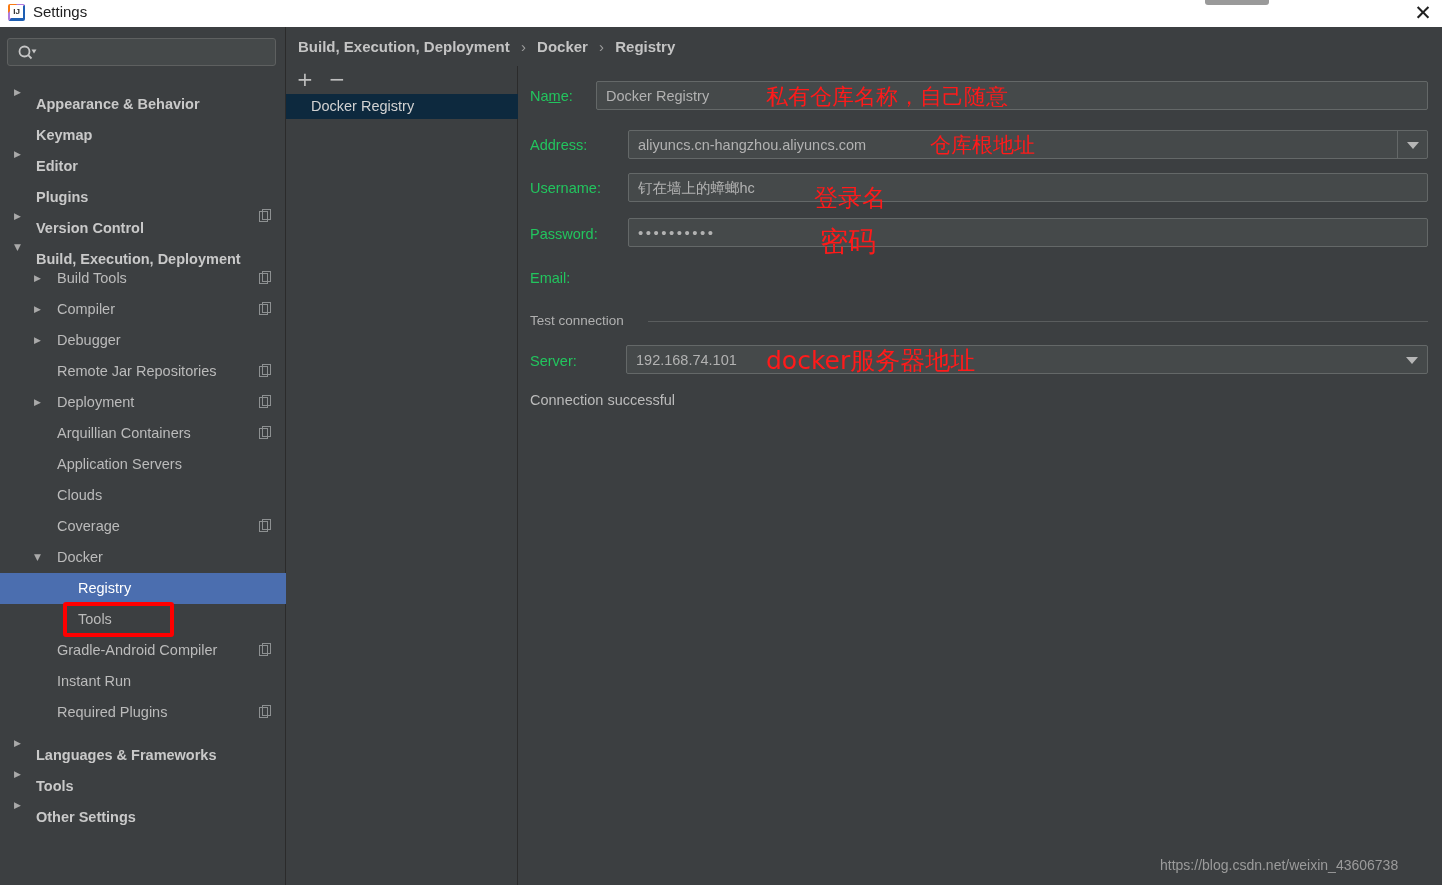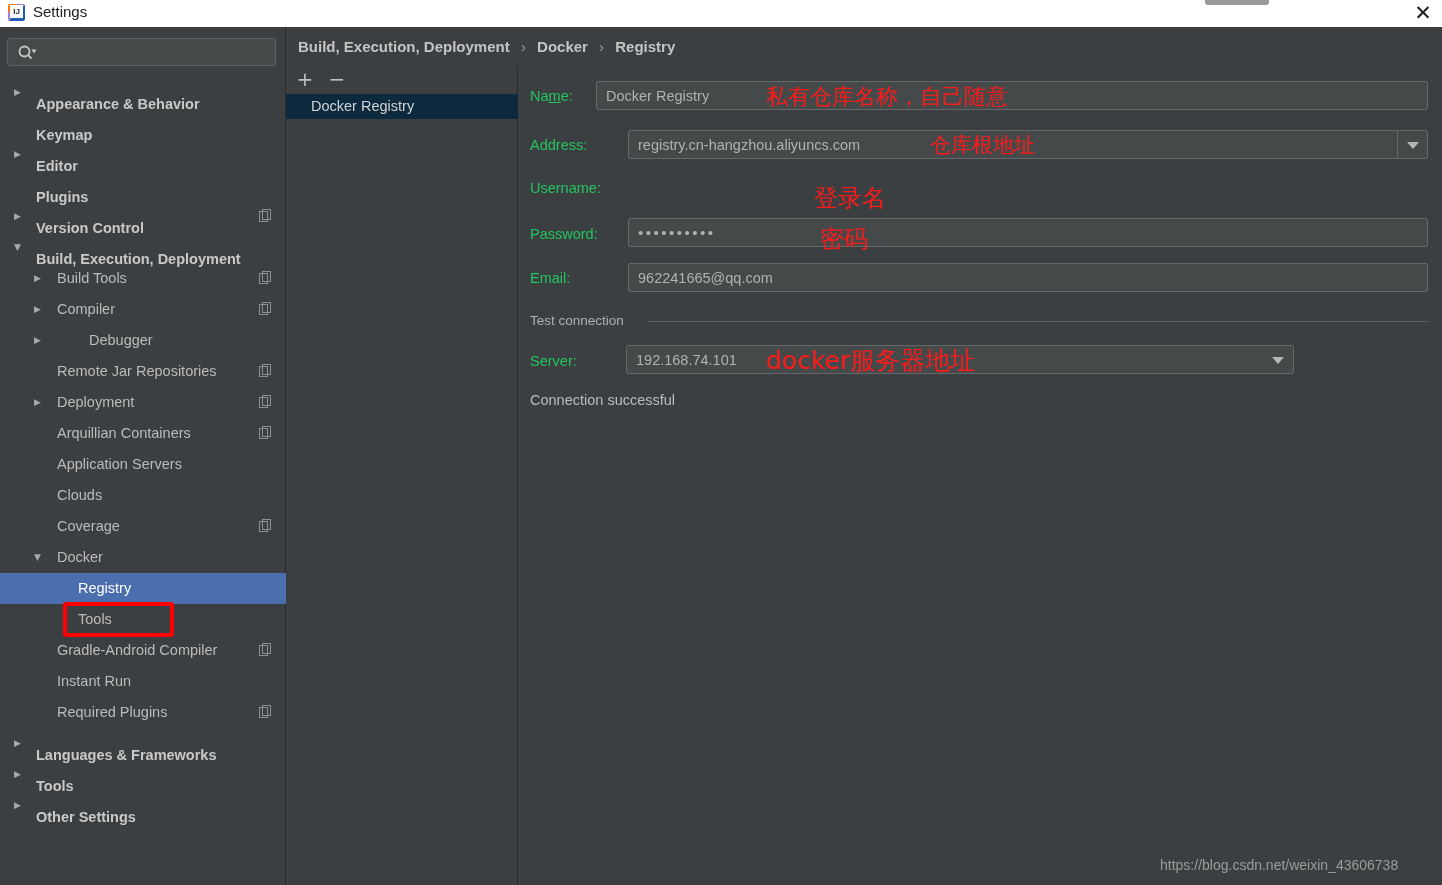--- a/index.html
+++ b/index.html
@@ -227,21 +227,21 @@
       <div class="tree-row lvl1" style="top: 267px;">
         <div class="tree-arrow" style="left: 34px;">▶</div>
         <div class="tree-label" style="left: 57px;">Compiler</div>
         <svg class="copy-icon" viewBox="0 0 13 14">
           <rect x="0.5" y="2.5" width="8" height="10" fill="none" stroke="#8d9091"></rect>
           <rect x="3.5" y="0.5" width="8" height="10" fill="none" stroke="#8d9091"></rect>
         </svg>
       </div>
       <div class="tree-row lvl1" style="top: 298px;">
         <div class="tree-arrow" style="left: 34px;">▶</div>
-        <div class="tree-label" style="left: 57px; margin-left: 32px;">Debugger</div>
+        <div class="tree-label" style="left: 57px;">Debugger</div>
       </div>
       <div class="tree-row lvl1" style="top: 329px;">
         <div class="tree-label" style="left: 57px;">Remote Jar Repositories</div>
         <svg class="copy-icon" viewBox="0 0 13 14">
           <rect x="0.5" y="2.5" width="8" height="10" fill="none" stroke="#8d9091"></rect>
           <rect x="3.5" y="0.5" width="8" height="10" fill="none" stroke="#8d9091"></rect>
         </svg>
       </div>
       <div class="tree-row lvl1" style="top: 360px;">
         <div class="tree-arrow" style="left: 34px;">▶</div>
@@ -336,53 +336,53 @@
 
   <div class="f-label" style="left:12px; top:22px;">
     <span>Na</span><u>m</u><span>e:</span>
   </div>
   <div class="f-field" style="left:78px; top:15px; width:832px;">
     <div class="val">Docker Registry</div>
   </div>
 
   <div class="f-label" style="left:12px; top:71px;">Address:</div>
   <div class="f-field" style="left:110px; top:64px; width:800px;">
-    <div class="val">registry.cn-hangzhou.aliyuncs.com</div>
+    <div class="val">aliyuncs.cn-hangzhou.aliyuncs.com</div>
     <div class="combo-btn divided">
       <div class="combo-arrow"></div>
     </div>
   </div>
 
   <div class="f-label" style="left:12px; top:114px;">Username:</div>
+  <div class="f-field" style="left:110px; top:107px; width:800px;">
+    <div class="val">钉在墙上的蟑螂hc</div>
+  </div>
 
   <div class="f-label" style="left:12px; top:160px;">Password:</div>
   <div class="f-field" style="left:110px; top:152px; width:800px;">
     <div class="dots">••••••••••</div>
   </div>
 
   <div class="f-label" style="left:12px; top:204px;">Email:</div>
-  <div class="f-field" style="left:110px; top:197px; width:800px;">
-    <div class="val">962241665@qq.com</div>
-  </div>
 
   <div id="sep-title">Test connection</div>
   <div id="sep-line"></div>
 
   <div class="f-label" style="left:12px; top:287px;">Server:</div>
-  <div class="f-field" style="left:108px; top:279px; width:668px;">
+  <div class="f-field" style="left:108px; top:279px; width:802px;">
     <div class="val">192.168.74.101</div>
     <div class="combo-btn">
       <div class="combo-arrow"></div>
     </div>
   </div>
 
   <div id="conn-status">Connection successful</div>
 </div>
 
 <div id="annotations">
     <div class="ann" style="left: 766px; top: 82px; font-size: 22px;">私有仓库名称，自己随意</div>
     <div class="ann" style="left: 930px; top: 131px; font-size: 21px;">仓库根地址</div>
     <div class="ann" style="left: 814px; top: 182px; font-size: 24px;">登录名</div>
-    <div class="ann" style="left: 820px; top: 223px; font-size: 24px;">密码</div>
+    <div class="ann" style="left: 820px; top: 223px; font-size: 28px;">密码</div>
     <div class="ann" style="left: 766px; top: 344px; font-size: 25px;">docker服务器地址</div>
   </div>
 
 <div id="watermark">https://blog.csdn.net/weixin_43606738</div>
 
 </body></html>

